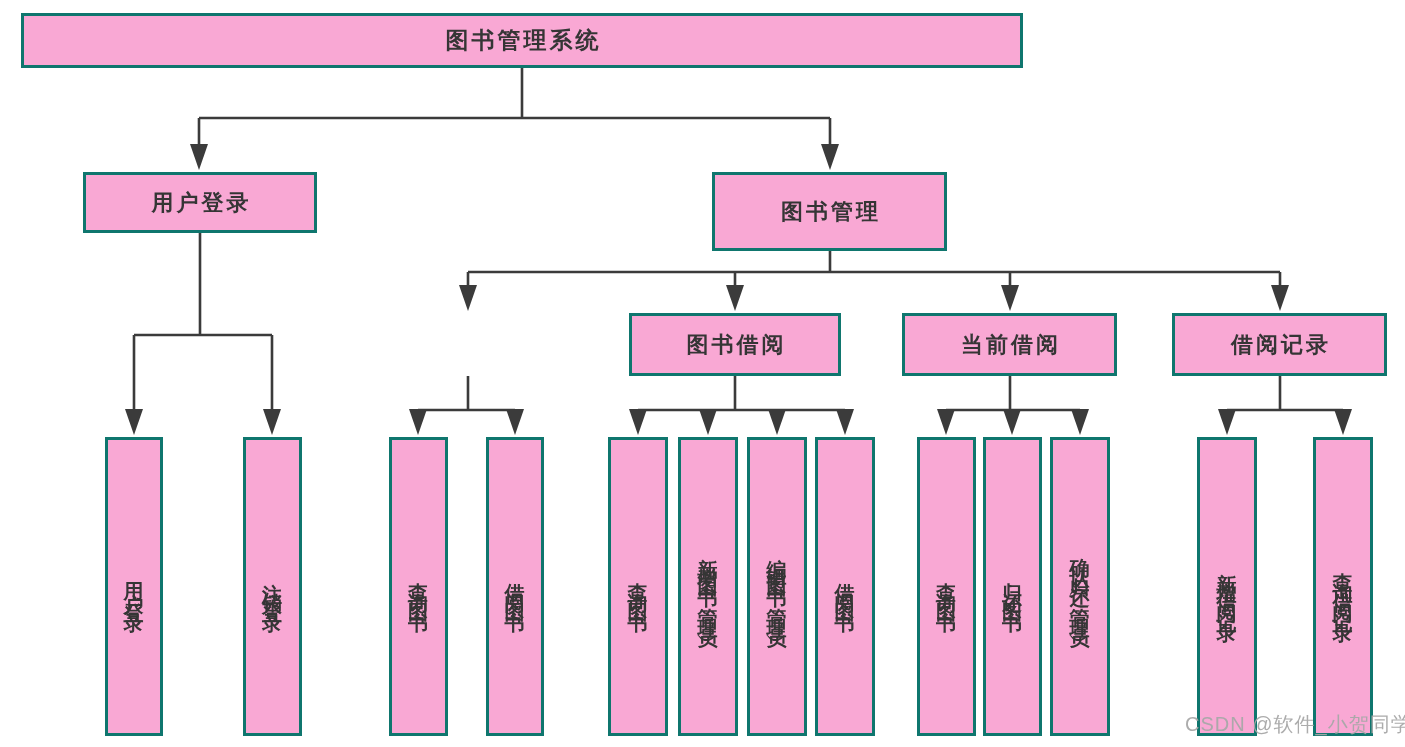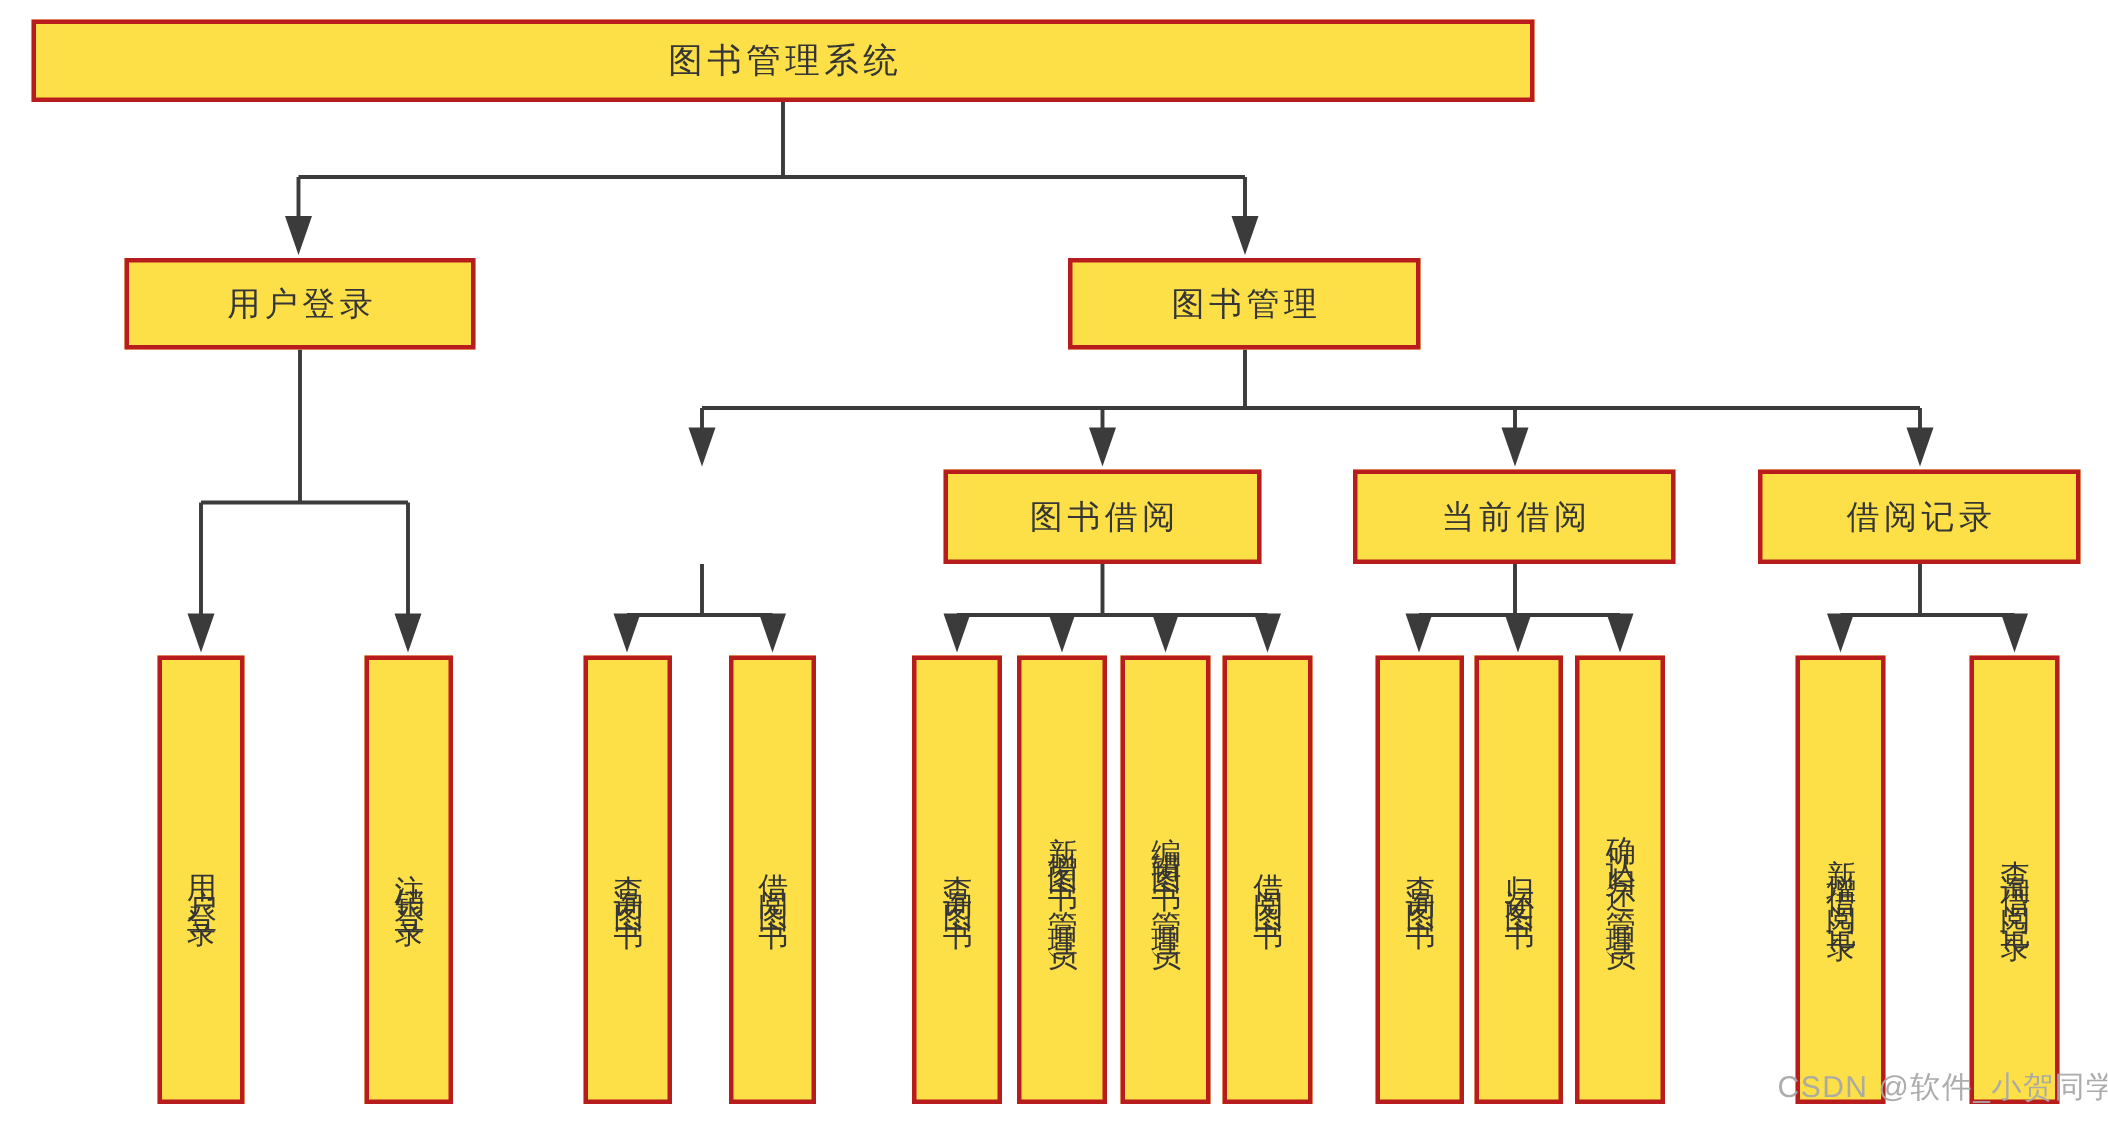--- a/index.html
+++ b/index.html
@@ -12,26 +12,27 @@
     overflow: hidden;
   }
   #connectors {
     position: absolute;
     left: 0; top: 0;
     width: 1405px; height: 747px;
   }
   .node {
     position: absolute;
     box-sizing: border-box;
-    border: 3px solid #b91c1c;
-    background: #fde047;
+    border: 3px solid #0f766e;
+    background: #f9a8d4;
     color: #353535;
     display: flex;
     align-items: center;
     justify-content: center;
+    font-weight: bold;
   }
   .hnode {
     font-size: 22px;
     letter-spacing: 3px;
     text-indent: 3px;
     white-space: nowrap;
   }
   .root-node { font-size: 23px; }
   .vnode {
     writing-mode: vertical-rl;
@@ -89,21 +90,21 @@
     <polygon class="arrow" points="1071,409 1089,409 1080,435"></polygon>
 
     <path class="line" d="M1280 376 V410 M1227 410 H1343"></path>
     <polygon class="arrow" points="1218,409 1236,409 1227,435"></polygon>
     <polygon class="arrow" points="1334,409 1352,409 1343,435"></polygon>
   </svg>
 
   <div class="node hnode root-node" style="left:21px; top:13px; width:1002px; height:55px;">图书管理系统</div>
 
   <div class="node hnode" style="left:83px; top:172px; width:234px; height:61px;">用户登录</div>
-  <div class="node hnode" style="left:712px; top:172px; width:235px; height:61px;text-align:center;">图书管理</div>
+  <div class="node hnode" style="left:712px; top:172px; width:235px; height:79px;text-align:center;">图书管理</div>
 
   <div class="node hnode" style="left:629px; top:313px; width:212px; height:63px;">图书借阅</div>
   <div class="node hnode" style="left:902px; top:313px; width:215px; height:63px;">当前借阅</div>
   <div class="node hnode" style="left:1172px; top:313px; width:215px; height:63px;">借阅记录</div>
 
   <div class="node vnode" style="left:105px; top:437px; width:58px; height:299px;">用户登录</div>
   <div class="node vnode" style="left:243px; top:437px; width:59px; height:299px;">注销登录</div>
 
   <div class="node vnode" style="left:389px; top:437px; width:59px; height:299px;">查询图书</div>
   <div class="node vnode" style="left:486px; top:437px; width:58px; height:299px;">借阅图书</div>

